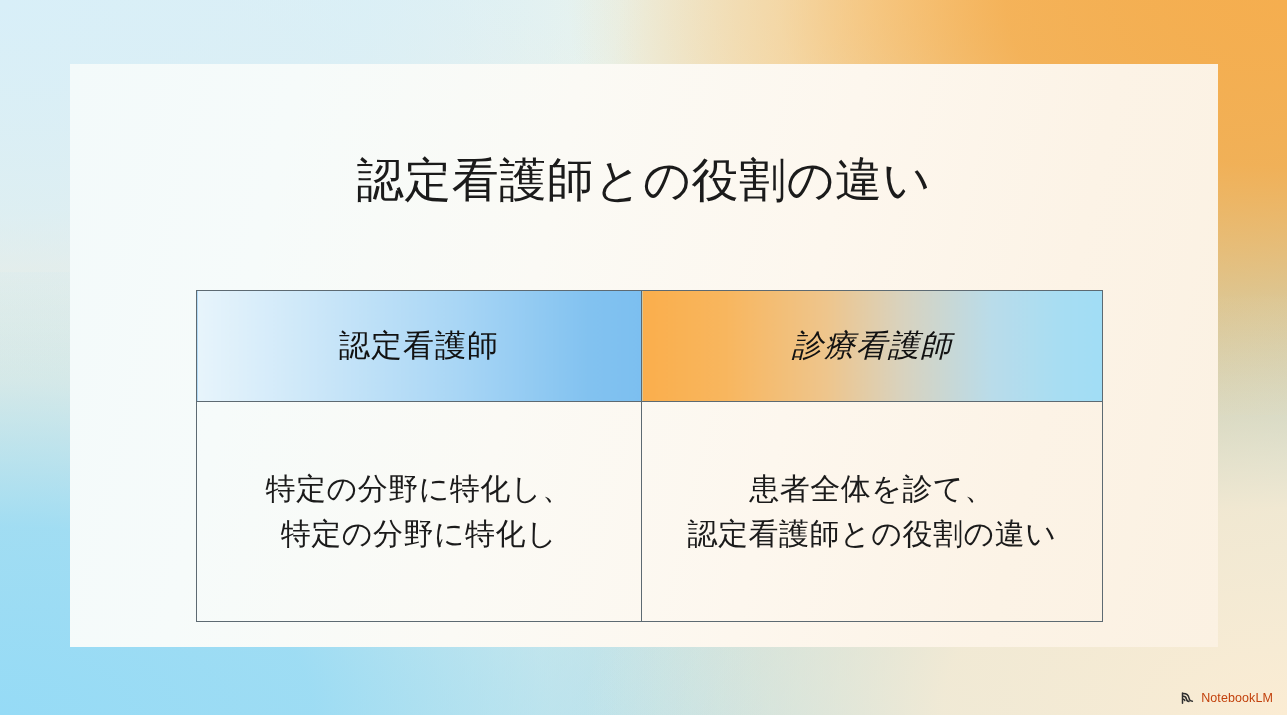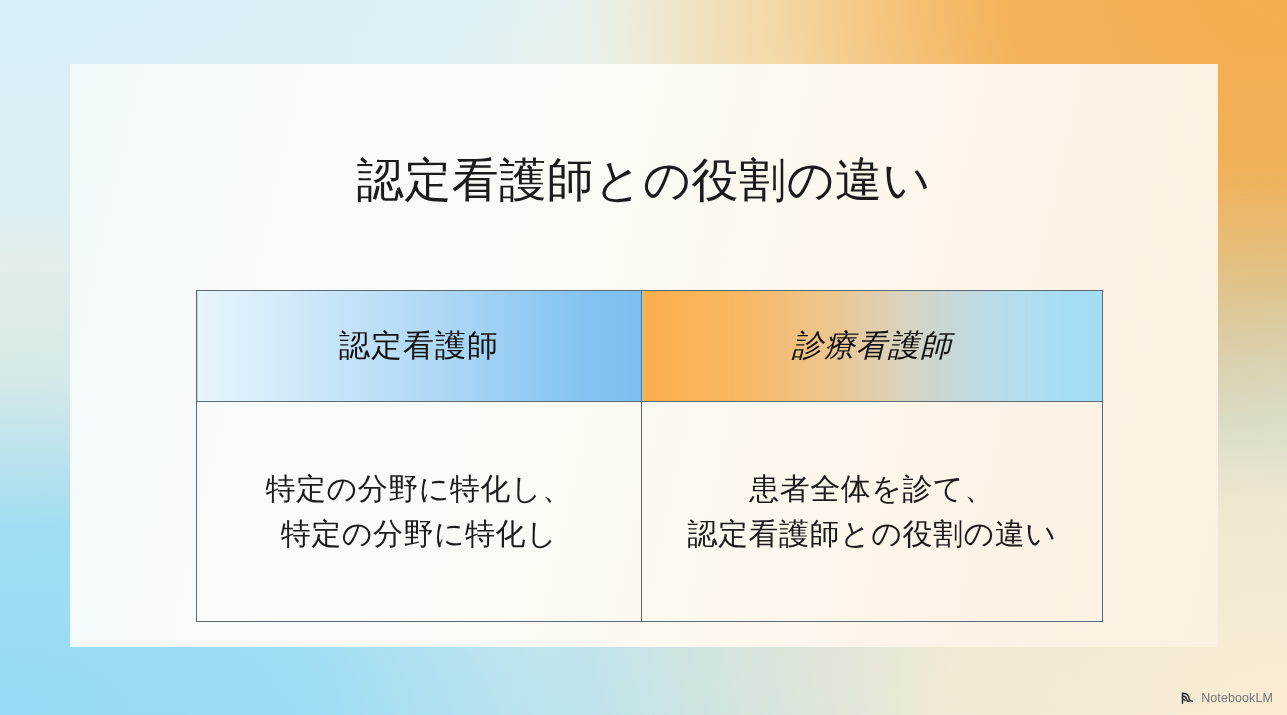--- a/index.html
+++ b/index.html
@@ -145,21 +145,21 @@
 
   
   #notebooklm-watermark {
     position: absolute;
     right: 14px;
     bottom: 10px;
     display: flex;
     align-items: center;
     gap: 5px;
     font-size: 12.5px;
-    color: #737373;
+    color: #c2410c;
     letter-spacing: 0.1px;
   }
   #notebooklm-watermark svg { display: block; }
 </style>
 </head>
 <body>
 
 <div id="slide-root">
 
   <div id="bg-base"></div>

